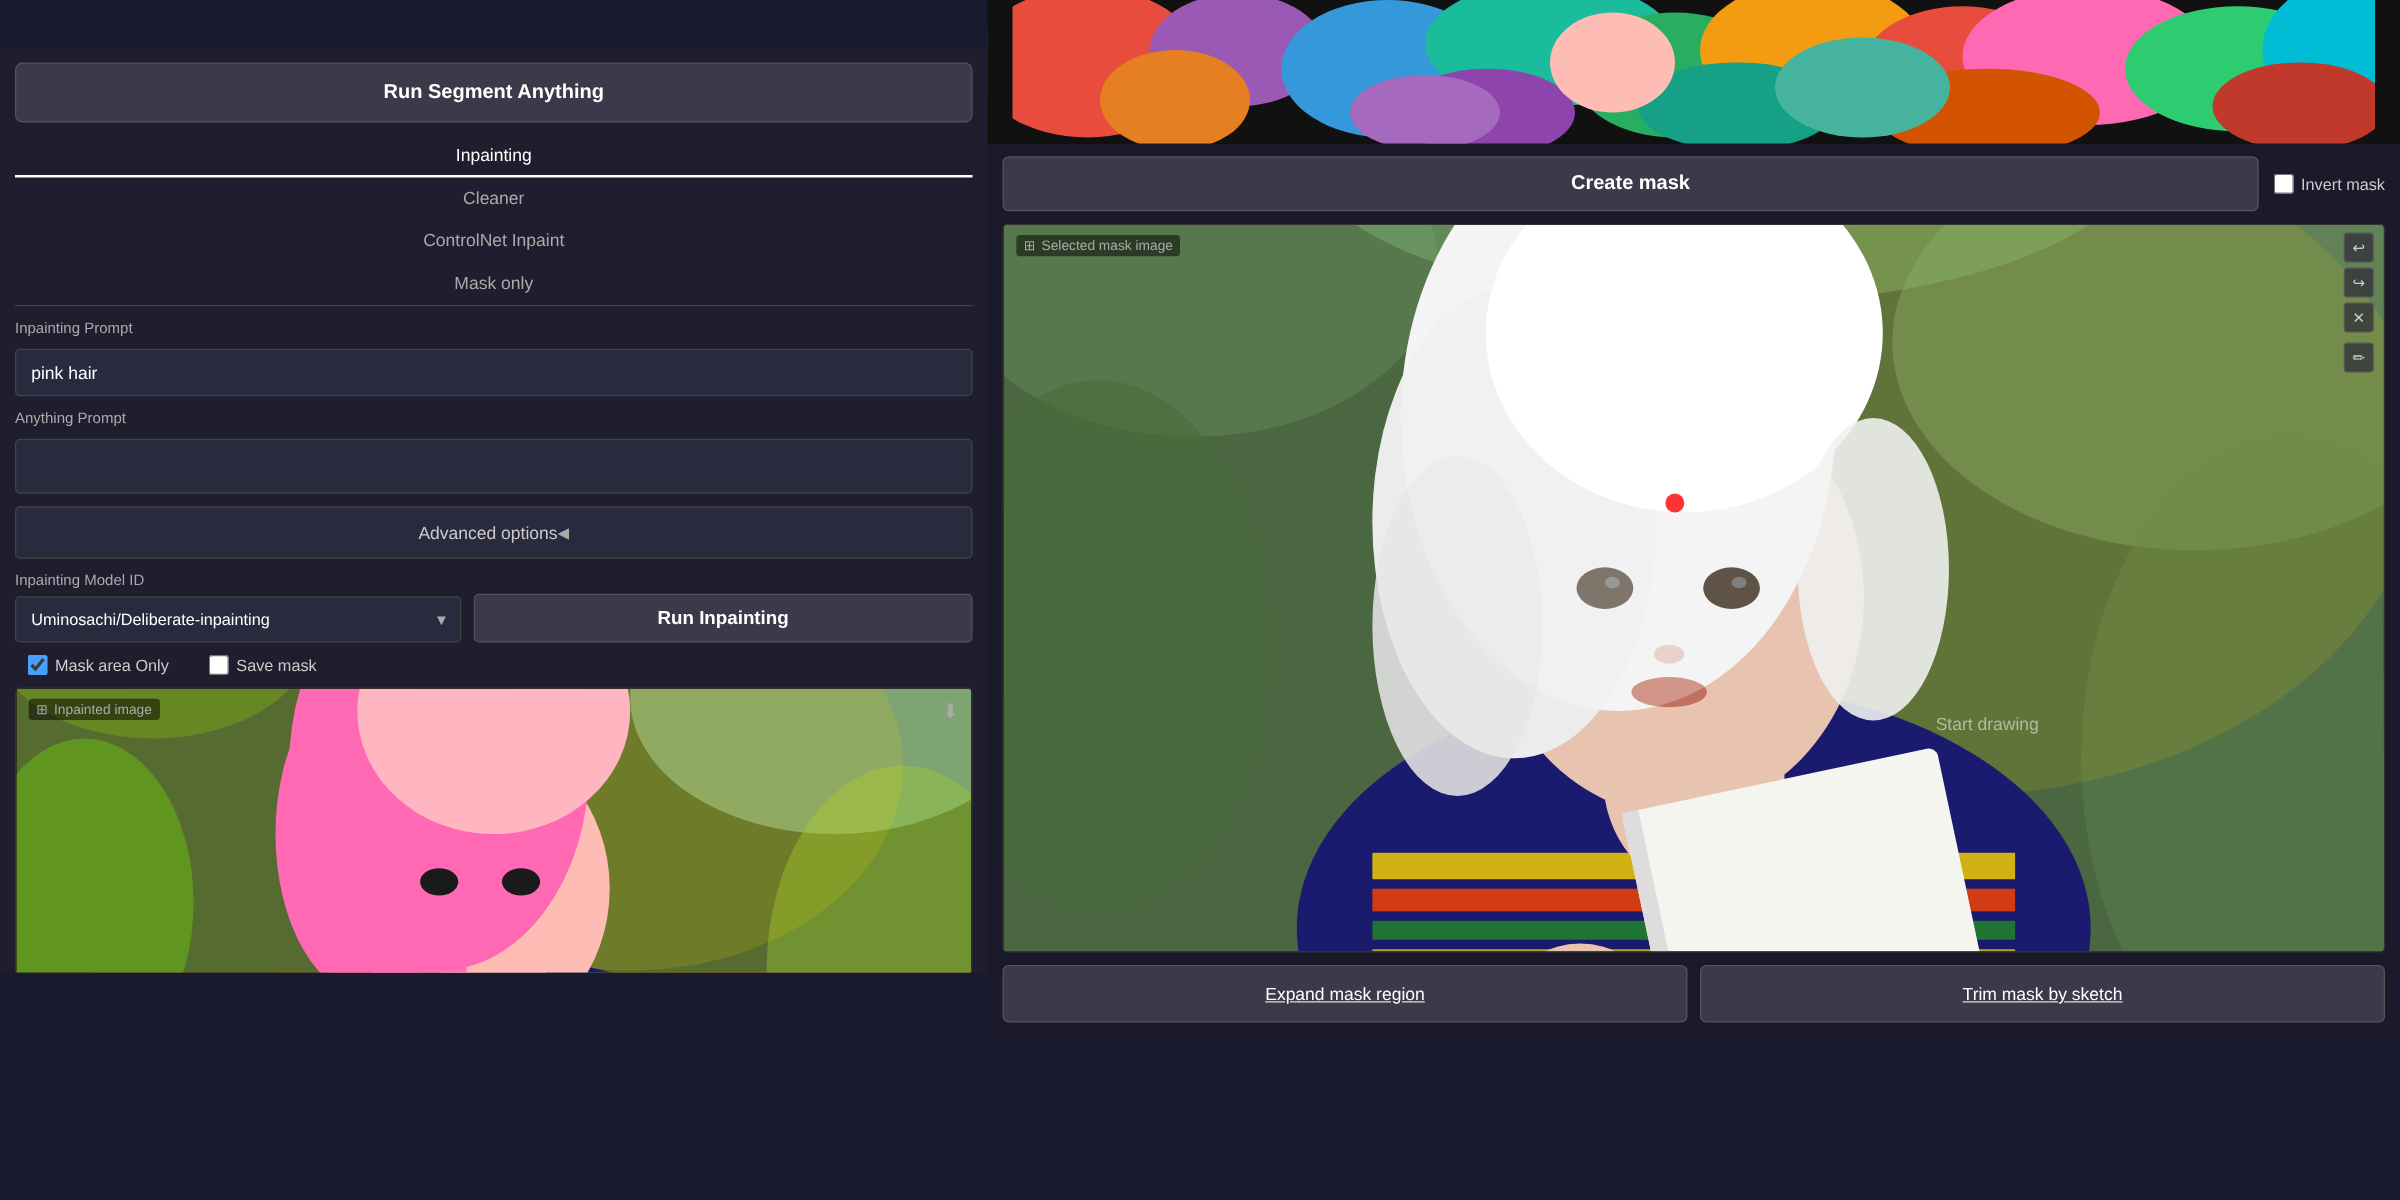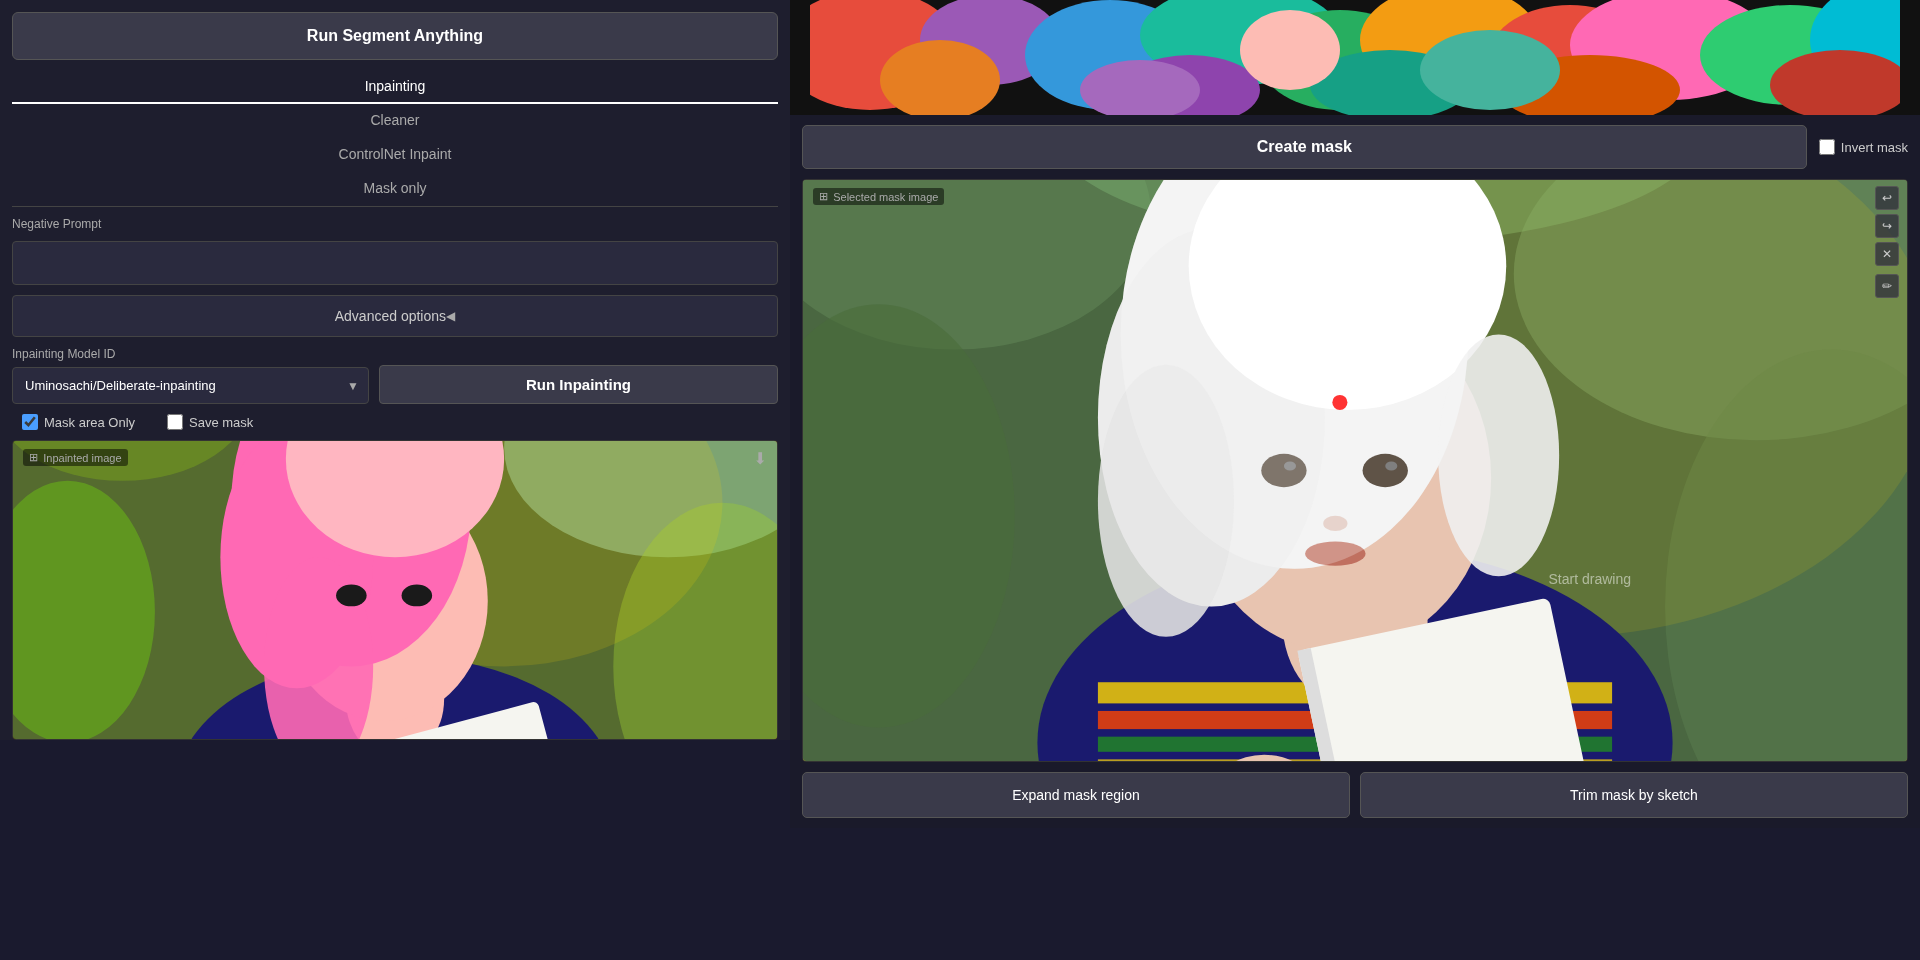--- a/index.html
+++ b/index.html
@@ -17,20 +17,21 @@
     .left-panel {
       width: 790px;
       min-width: 790px;
       background: #1e1e2e;
       display: flex;
       flex-direction: column;
       padding: 12px;
       gap: 10px;
       height: 740px;
       overflow: hidden;
+      margin-top: 38px;
     }
 
     .run-segment-btn {
       background: #3a3a4a;
       border: 1px solid #555;
       color: #fff;
       font-size: 16px;
       font-weight: bold;
       padding: 14px;
       border-radius: 6px;
@@ -323,20 +324,21 @@
         radial-gradient(ellipse 260px 340px at 45% 58%, #1a0a00 0%, #2d1a08 50%, transparent 80%),
         linear-gradient(180deg, #8B7355 0%, #6b8e23 30%, #556b2f 60%, #8fbc8f 80%, #d4a017 100%);
     }
 
     
     .bottom-buttons {
       display: flex;
       gap: 10px;
       padding: 10px 12px;
       background: #1a1a2a;
+      text-decoration: underline;
     }
     .bottom-btn {
       flex: 1;
       background: #3a3a4a;
       border: 1px solid #555;
       color: #fff;
       font-size: 14px;
       padding: 14px;
       border-radius: 5px;
       cursor: pointer;
@@ -349,23 +351,27 @@
 
   <button class="run-segment-btn">Run Segment Anything</button>
 
   <div class="tabs">
     <button class="tab active">Inpainting</button>
     <button class="tab">Cleaner</button>
     <button class="tab">ControlNet Inpaint</button>
     <button class="tab">Mask only</button>
   </div>
 
-
   <div class="form-section">
-    <label class="form-label">Negative Prompt</label>
+    <label class="form-label">Inpainting Prompt</label>
+    <input class="form-input" type="text" value="pink hair" style="">
+  </div>
+
+  <div class="form-section">
+    <label class="form-label">Anything Prompt</label>
     <input class="form-input" type="text" style="min-height: 44px;" value="">
   </div>
 
   <div class="advanced-options-bar">
     <span>Advanced options</span>
     <span class="arrow-icon">◀</span>
   </div>
 
   <div class="model-row">
     <div class="model-select-wrapper">

